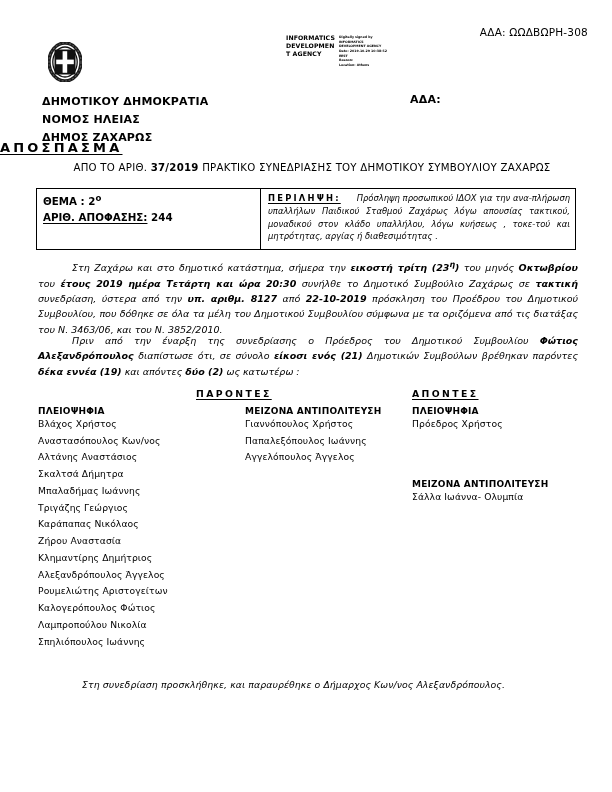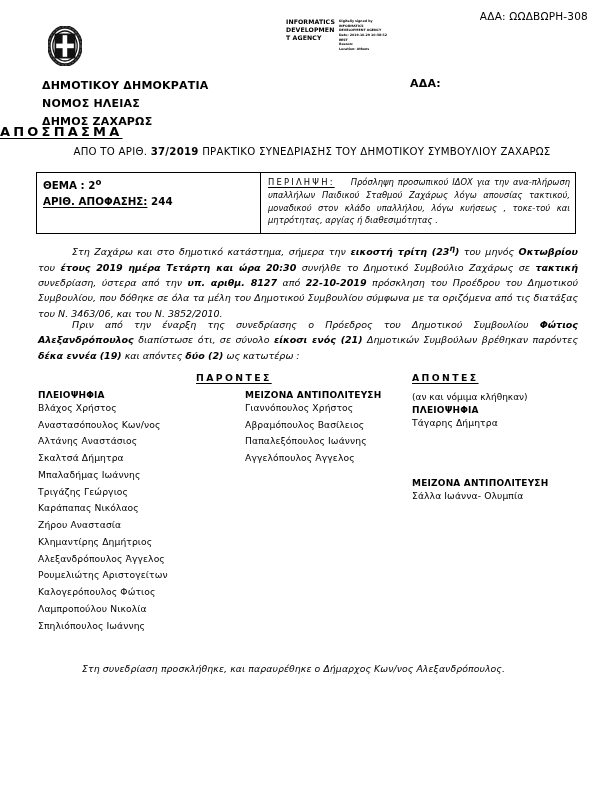--- a/index.html
+++ b/index.html
@@ -11,21 +11,21 @@
     width: 612px;
     height: 792px;
     position: relative;
     font-family: "DejaVu Sans", sans-serif;
     color: #000000;
     overflow: hidden;
   }
 
   .page {
     position: absolute;
-    left: 0; top: 0;
+    left: 0; top: 16px;
     width: 612px;
     height: 578px;
   }
 
   
   .ada-top {
     position: absolute;
     left: 0; top: 10px;
     width: 588px;
     text-align: right;
@@ -127,21 +127,21 @@
   .summary-cell {
     flex: 1;
     box-sizing: border-box;
     padding: 3px 5px 3px 7px;
     font-size: 8.4px;
     line-height: 1.52;
     font-style: italic;
     text-align: justify;
   }
   .summary-cell .sum-label {
-    font-weight: normal;
+    font-weight: bold;
     font-style: normal;
     letter-spacing: 2.2px;
     text-decoration: underline;
     text-underline-offset: 1.5px;
     margin-right: 16px;
   }
 
   
   .body-para {
     position: absolute;
@@ -307,31 +307,29 @@
         <div>Καλογερόπουλος Φώτιος</div>
         <div>Λαμπροπούλου Νικολία</div>
         <div>Σπηλιόπουλος Ιωάννης</div>
       </div>
   </div>
 
   <div class="col-opposition">
     <div class="col-title">ΜΕΙΖΟΝΑ ΑΝΤΙΠΟΛΙΤΕΥΣΗ</div>
     <div class="name-list">
         <div>Γιαννόπουλος Χρήστος</div>
-        <div>Αβραμόπουλος Βασίλειος</div>
         <div>Παπαλεξόπουλος Ιωάννης</div>
         <div>Αγγελόπουλος Άγγελος</div>
       </div>
   </div>
 
   <div class="col-absent">
-    <div class="absent-note">(αν και νόμιμα κλήθηκαν)</div>
     <div class="col-title">ΠΛΕΙΟΨΗΦΙΑ</div>
     <div class="name-list">
-        <div>Τάγαρης Δήμητρα</div>
+        <div>Πρόεδρος Χρήστος</div>
       </div>
     <div class="absent-gap"></div>
     <div class="col-title">ΜΕΙΖΟΝΑ  ΑΝΤΙΠΟΛΙΤΕΥΣΗ</div>
     <div class="name-list">
         <div>Σάλλα Ιωάννα- Ολυμπία</div>
       </div>
   </div>
 
   <div class="closing-line">Στη συνεδρίαση προσκλήθηκε, και παραυρέθηκε ο Δήμαρχος Κων/νος Αλεξανδρόπουλος.</div>
 

